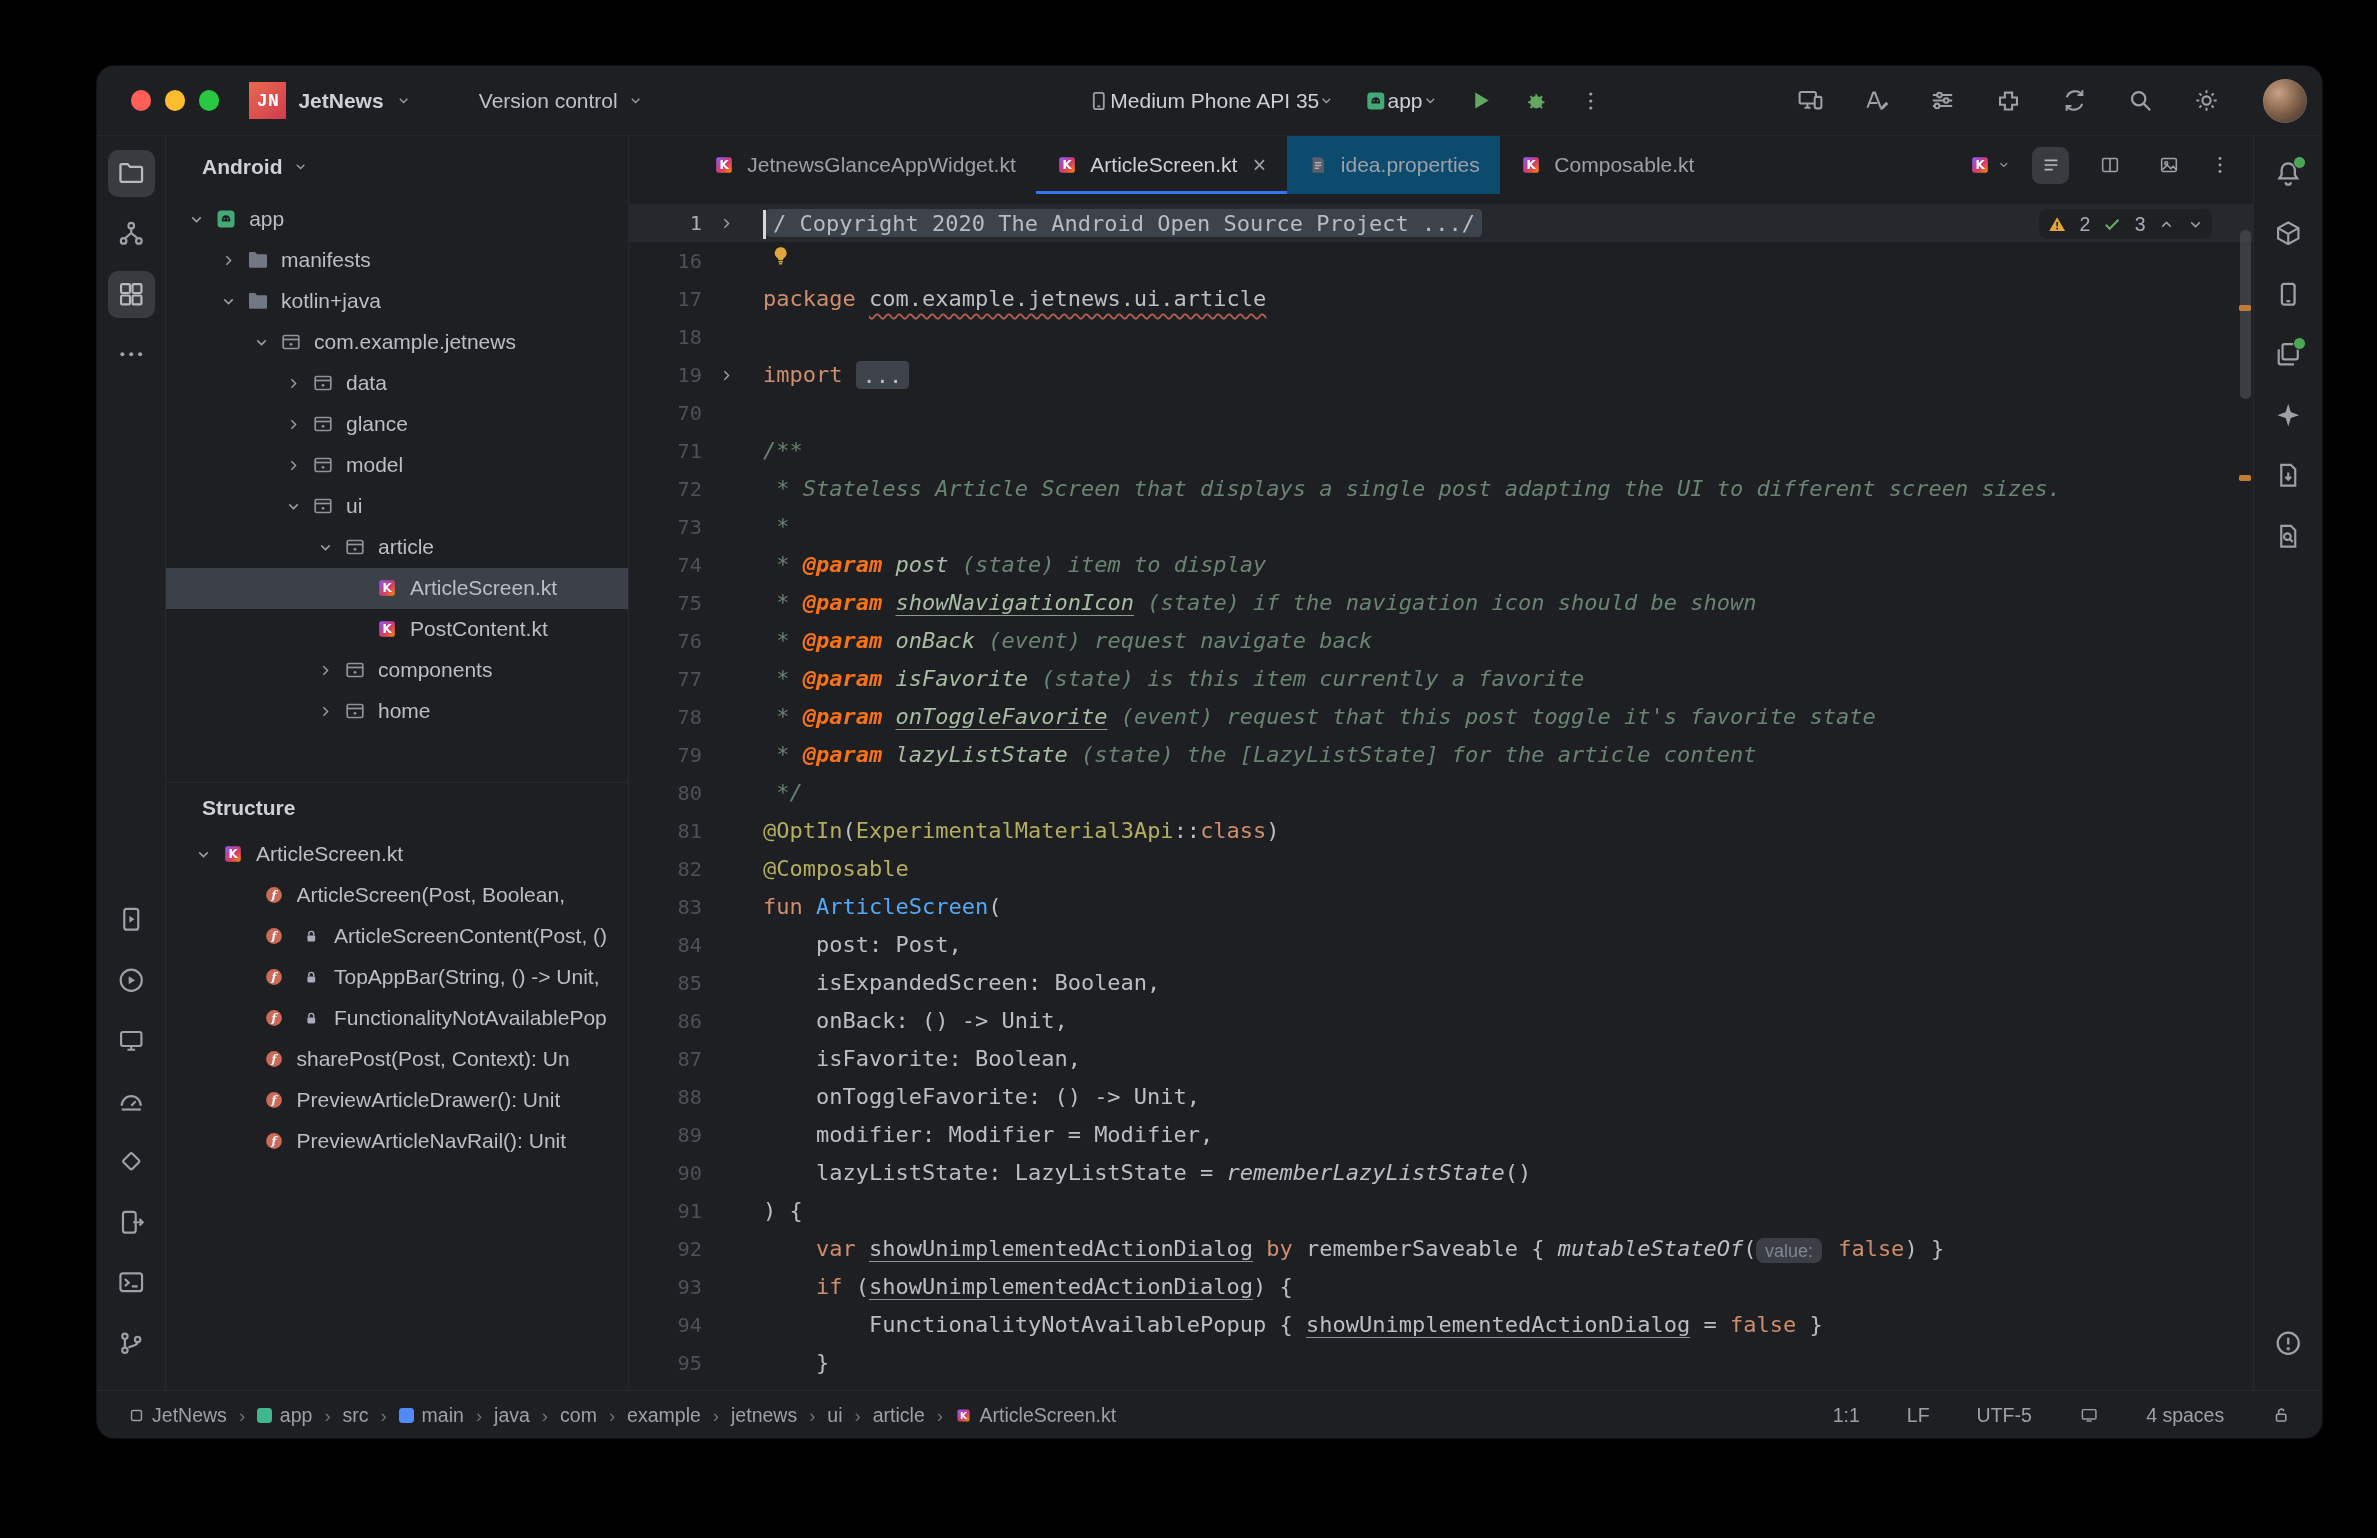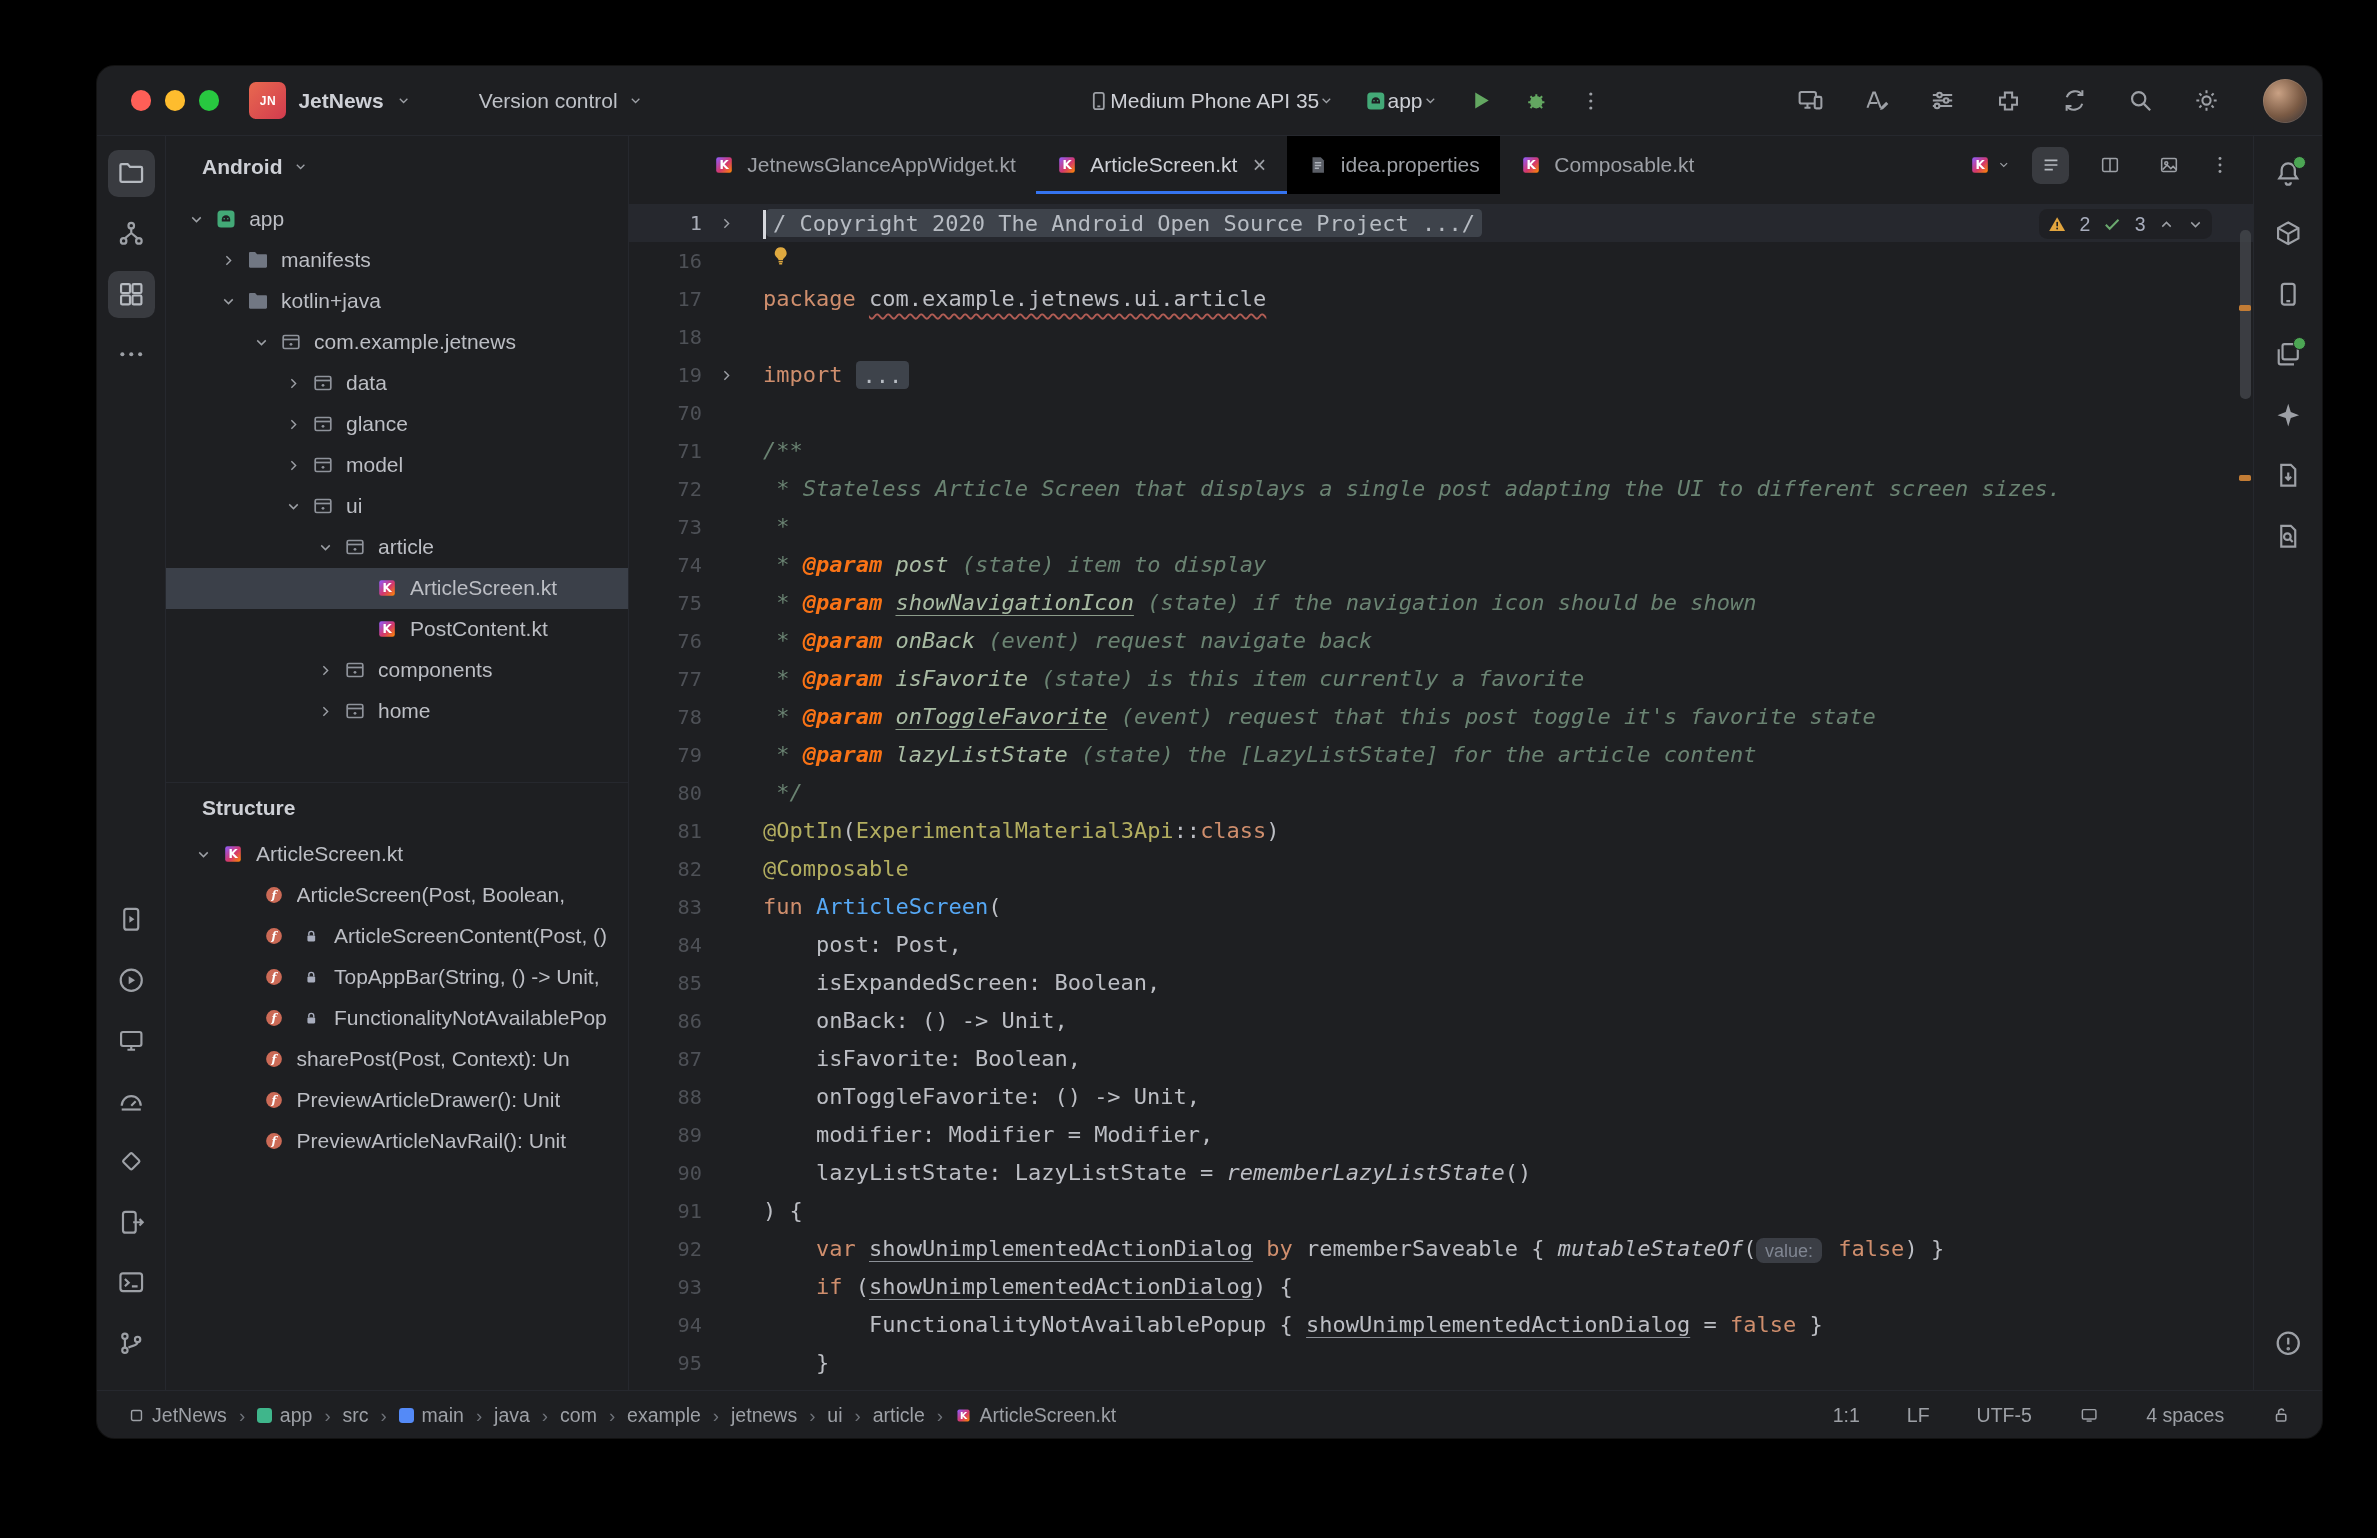--- a/index.html
+++ b/index.html
@@ -6,22 +6,22 @@
     font-family:"Liberation Sans","DejaVu Sans",sans-serif;}
   .stage{position:relative;width:2377px;height:1538px;background:#000;}
   .window{position:absolute;left:97px;top:66px;width:2225px;height:1372px;background:#1E1F22;
     border-radius:17px;overflow:hidden;box-shadow:0 30.5px 93px rgba(0,0,0,.85);outline:0.8px solid rgba(255,255,255,.07);}
   
   .titlebar{height:69px;display:flex;align-items:center;padding:0 15.2px 0 34px;border-bottom:0.8px solid #26282E;position:relative;}
   .traffic{display:flex;gap:13.5px;margin-right:30.5px;}
   .tl{width:20.3px;height:20.3px;border-radius:50%;}
   .tl.c{background:#FF5F57}.tl.m{background:#FEBC2E}.tl.z{background:#28C840}
   .menu-chip{display:flex;align-items:center;gap:12px;cursor:default;}
-  .jn-logo{width:37px;height:37px;border-radius:7px;background:linear-gradient(135deg,#E8694F,#D23B4E);
-    color:#fff;font-weight:bold;font-size:12px;display:flex;align-items:center;justify-content:center;letter-spacing:0.4px;}
+  .jn-logo{width:37px;height:37px;border-radius:0;background:linear-gradient(135deg,#E8694F,#D23B4E);
+    color:#fff;font-weight:bold;font-size:18px;display:flex;align-items:center;justify-content:center;letter-spacing:0.4px;font-family:Liberation Mono, monospace;}
   .app-title{color:#CED0D6;font-size:21px;font-weight:600;}
   .vc{margin-left:68px;display:flex;gap:10.2px;color:#BEC1C7;font-size:21px;align-items:center;}
   .tb-center{position:absolute;left:50%;transform:translateX(calc(-50% + 135px));display:flex;align-items:center;gap:29px;height:100%;}
   .dev-sel,.run-cfg{display:flex;align-items:center;gap:0;color:#CED0D6;font-size:21px;}
   .tb-right{margin-left:auto;display:flex;align-items:center;gap:37px;}
   .avatar{width:44px;height:44px;border-radius:50%;margin-left:5.1px;
     background:radial-gradient(circle at 35% 32%,#C9A184,#7A5A44 55%,#2E2F36 100%);box-shadow:inset 0 0 0 0.8px rgba(255,255,255,.12);}
   
   .ic{display:inline-flex;align-items:center;justify-content:center;flex:none;}
   .ic svg{width:100%;height:100%;}
@@ -45,21 +45,21 @@
   .tchev{width:30.5px;flex:none;display:flex;justify-content:center;align-items:center;}
   .ticon{width:29px;flex:none;display:flex;justify-content:center;align-items:center;margin-right:8.5px;}
   .tlabel{overflow:hidden;text-overflow:clip;}
   .struct-head{height:51px;flex:none;border-top:0.8px solid #26282E;display:flex;align-items:center;padding-left:36px;color:#CED0D6;font-weight:600;font-size:21px;}
   
   .editor{flex:1;display:flex;flex-direction:column;min-width:0;position:relative;}
   .tabbar{height:58px;flex:none;display:flex;align-items:stretch;padding-left:64px;}
   .tab{display:flex;align-items:center;gap:12px;padding:0 20.3px;font-size:21px;color:#9DA0A6;position:relative;}
   .tab.active{color:#CED0D6;}
   .tab.active::after{content:"";position:absolute;left:0;right:0;bottom:0;height:3.4px;background:#3574F0;}
-  .tab.alt{background:#000000;}
+  .tab.alt{background:#0c4a6e;}
   .tab .close{margin-left:3.4px;font-size:23px;color:#9DA0A6;line-height:1;}
   .tab-controls{margin-left:auto;display:flex;align-items:center;gap:22px;padding-right:22px;}
   .vm{width:37px;height:37px;border-radius:8.5px;display:flex;align-items:center;justify-content:center;}
   .vm.active{background:#393B40;}
   .code-wrap{flex:1;position:relative;overflow:hidden;font-family:"DejaVu Sans Mono","Liberation Mono",monospace;
     font-size:22px;padding-top:10.2px;}
   .cl{display:flex;height:38px;line-height:38px;}
   .cl.cur{background:#26282E;}
   .ln{width:73px;flex:none;text-align:right;color:#4E5157;font-size:20.3px;}
   .cl.cur .ln{color:#A9ADB7;}

